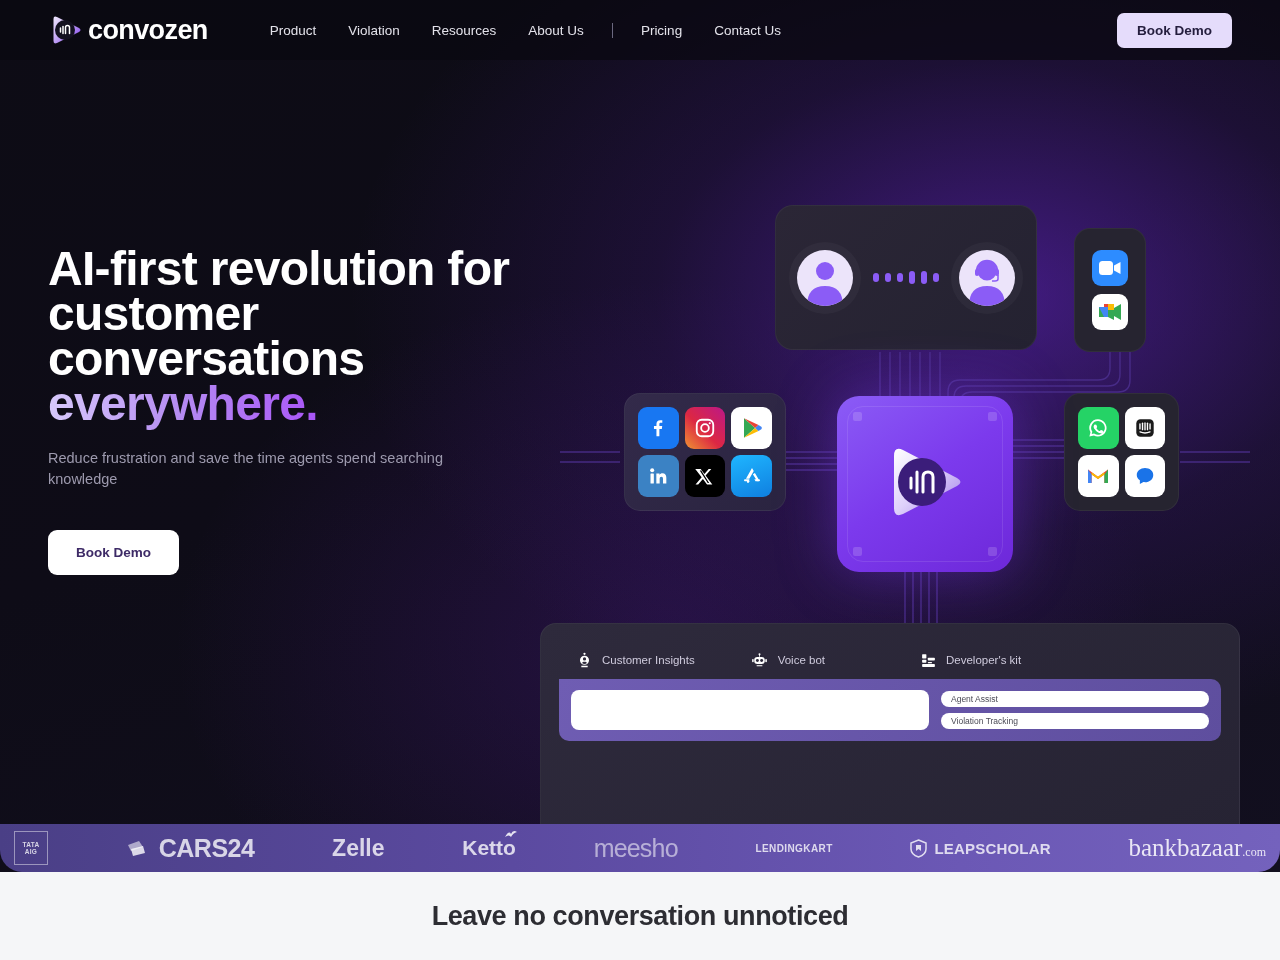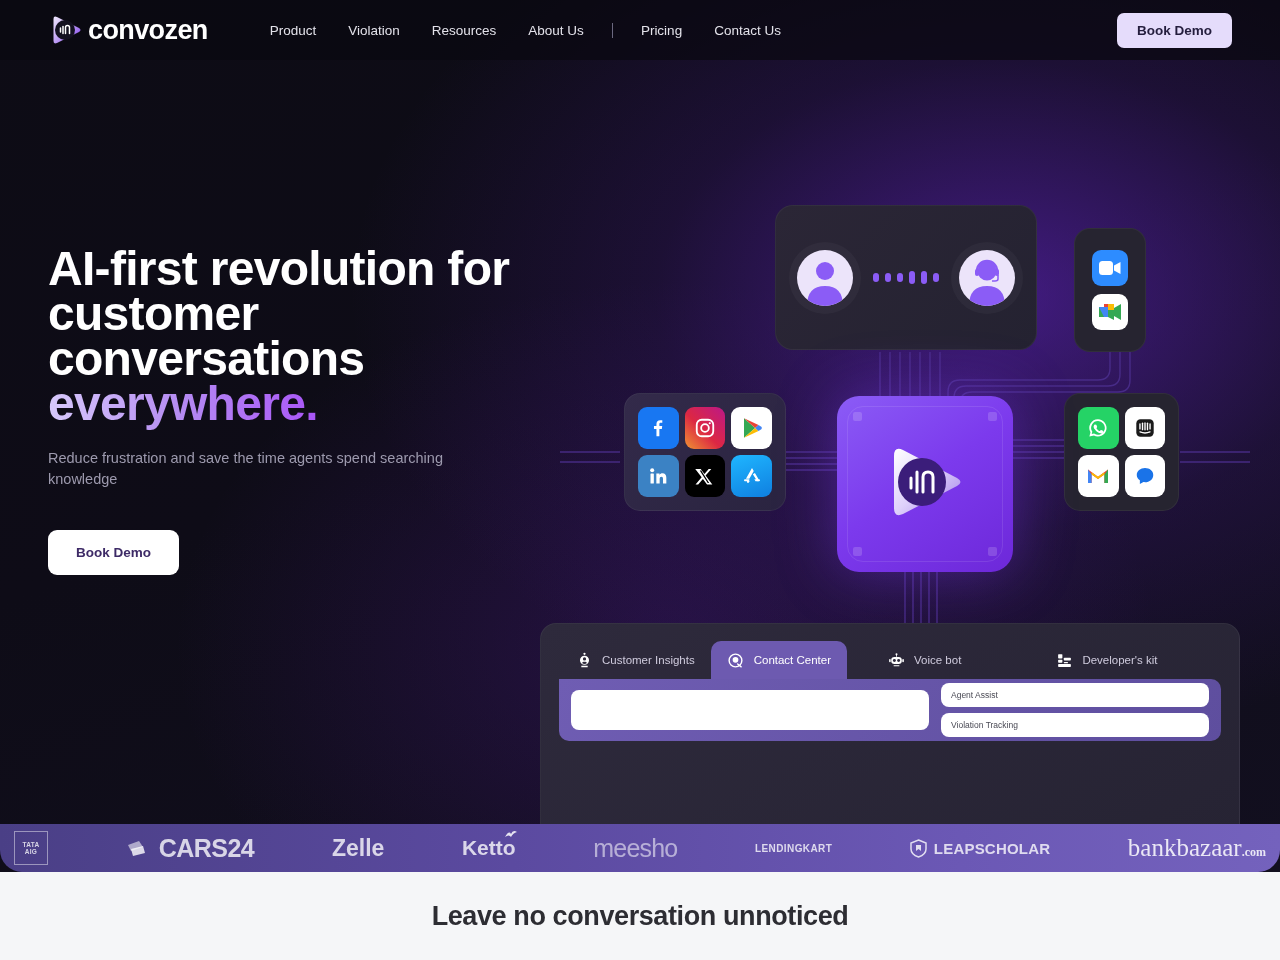--- a/index.html
+++ b/index.html
@@ -255,21 +255,21 @@
     padding: 10px 12px;
   }
   .tb-left {
     flex: 1 1 auto;
     height: 40px;
     background: #ffffff;
     border-radius: 8px;
   }
   .tb-right { width: 268px; display: flex; flex-direction: column; gap: 6px; }
   .tb-pill {
-    height: 24px;
+    height: 16px;
     background: #ffffff;
     border-radius: 8px;
     font-size: 8.5px;
     color: #4a4a55;
     display: flex; align-items: center;
     padding-left: 10px;
   }
 
   
   .logo-strip {
@@ -298,21 +298,21 @@
     letter-spacing: 0.3px;
   }
   .lg-cars { font-size: 25px; font-weight: 700; letter-spacing: -0.5px; }
   .lg-zelle { font-size: 23px; font-weight: 700; }
   .lg-ketto { font-size: 21px; font-weight: 700; position: relative; }
   .lg-meesho { font-size: 25px; color: rgba(255,255,255,0.55); letter-spacing: -0.8px; }
   .lg-lending { font-size: 10px; font-weight: 700; letter-spacing: 0.4px; }
   .lg-leap { font-size: 15px; font-weight: 700; letter-spacing: 0.2px; }
   .lg-leap b { font-weight: 800; }
   .lg-bank { font-family: "Liberation Serif", serif; font-size: 25px; color: rgba(255,255,255,0.85); }
-  .lg-bank small { font-size: 12px; font-weight: bold; }
+  .lg-bank small { font-size: 12px; }
 
   
   .below {
     position: absolute;
     left: 0; top: 872px;
     width: 1280px; height: 88px;
     background: #f5f6f8;
     display: flex;
     align-items: center;
     justify-content: center;
@@ -557,30 +557,20 @@
           <span class="tab-icon">
             <svg width="17" height="17" viewBox="0 0 24 24" fill="#ffffff">
               <circle cx="12" cy="2.6" r="1.6"></circle>
               <path d="M12 5.2a6.4 6.4 0 1 0 0 12.8 6.4 6.4 0 0 0 0-12.8zm0 2.3a2.3 2.3 0 1 1 0 4.6 2.3 2.3 0 0 1 0-4.6zm0 9.5a4.6 4.6 0 0 1-3.4-1.5c.3-1.1 1.8-1.8 3.4-1.8s3.1.7 3.4 1.8A4.6 4.6 0 0 1 12 17z"></path>
               <path d="M7.5 19.5h9v1.9h-9z"></path>
             </svg>
           </span>
           <span>Customer Insights</span>
         </div>
 
-        <div class="tab active">
-          <span class="tab-icon">
-            <svg width="17" height="17" viewBox="0 0 24 24" fill="none">
-              <circle cx="12" cy="12" r="9" stroke="#ffffff" stroke-width="2"></circle>
-              <circle cx="12" cy="11" r="4" fill="#ffffff"></circle>
-              <path d="M15 17 L20 21" stroke="#ffffff" stroke-width="2" stroke-linecap="round"></path>
-            </svg>
-          </span>
-          <span>Contact Center</span>
-        </div>
 
         <div class="tab" style="margin-left:24px">
           <span class="tab-icon">
             <svg width="17" height="17" viewBox="0 0 24 24" fill="#ffffff">
               <circle cx="12" cy="3.2" r="1.4"></circle>
               <path d="M11.4 4.4h1.2v2.2h-1.2z"></path>
               <rect x="4.5" y="7" width="15" height="10" rx="4.6"></rect>
               <circle cx="9" cy="12" r="2.1" fill="#2e2a3c"></circle>
               <circle cx="15" cy="12" r="2.1" fill="#2e2a3c"></circle>
               <rect x="1.6" y="10" width="2.2" height="4.4" rx="1.1"></rect>

